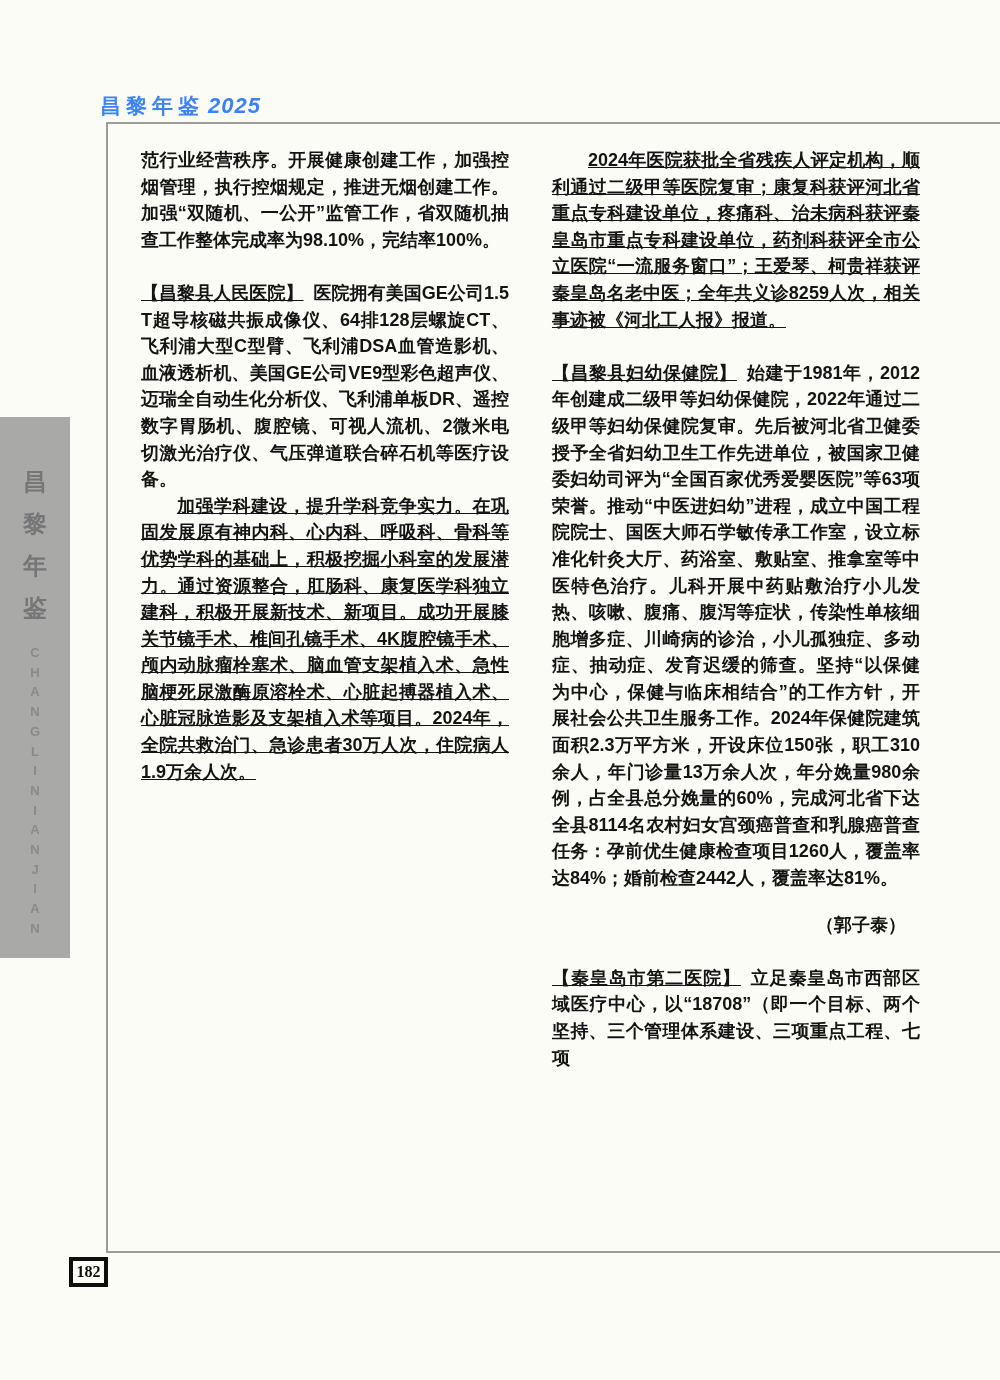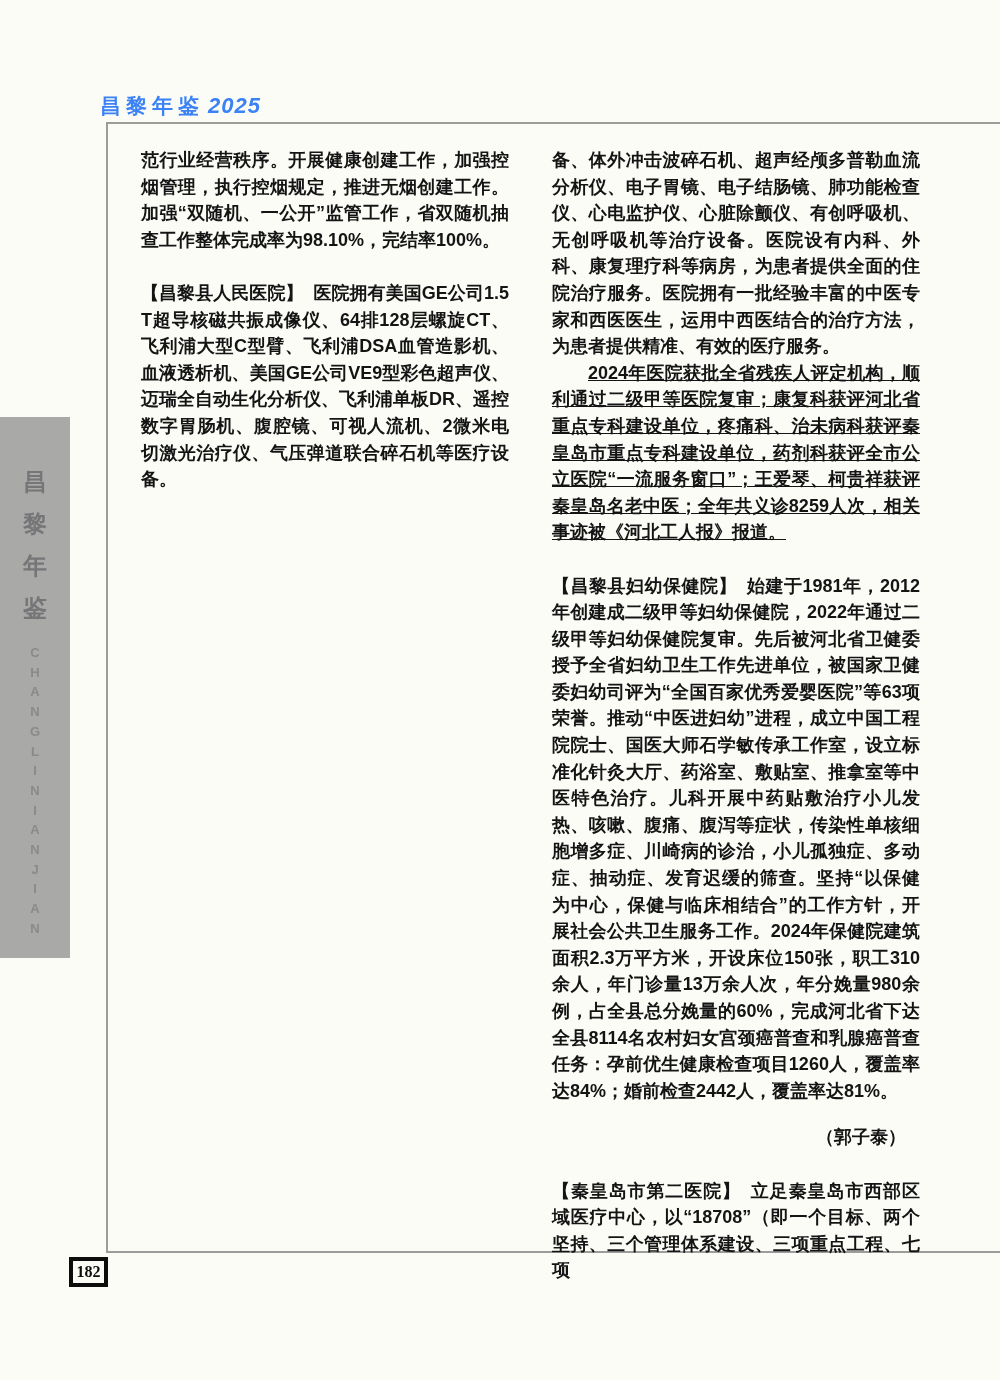--- a/index.html
+++ b/index.html
@@ -36,21 +36,21 @@
     font-weight:bold;color:#141414;
     text-align:justify;text-justify:inter-character;
     word-break:break-all;
   }
   .col-left{left:141px;}
   .col-right{left:552px;}
   .col p{margin:0;padding:0;}
   .col p.body{text-indent:2em;text-decoration:underline;}
   .col p.entry{margin-top:26.6px;}
   .col p.attribution{text-align:right;padding-right:14px;margin-top:20px;}
-  .entry-heading{margin-right:0.55em;}
+  .entry-heading{margin-right:0.55em;text-decoration:underline;}
   
   .sidebar-band{
     position:absolute;left:0;top:417px;width:70px;height:541px;
     display:flex;flex-direction:column;align-items:center;
     box-sizing:border-box;padding-top:44px;
   }
   .sidebar-band .cjk{
     font-size:24px;font-weight:bold;
     height:42px;display:flex;align-items:center;justify-content:center;
   }
@@ -101,23 +101,23 @@
       <span style="color: rgb(138, 138, 136);">J</span>
       <span style="color: rgb(138, 138, 136);">I</span>
       <span style="color: rgb(138, 138, 136);">A</span>
       <span style="color: rgb(138, 138, 136);">N</span>
     </div>
   </div>
 
 <div class="col col-left" id="col-left">
     <p class="cont">范行业经营秩序。开展健康创建工作，加强控烟管理，执行控烟规定，推进无烟创建工作。加强“双随机、一公开”监管工作，省双随机抽查工作整体完成率为98.10%，完结率100%。</p>
     <p class="entry"><span class="entry-heading">【昌黎县人民医院】</span><span>医院拥有美国GE公司1.5T超导核磁共振成像仪、64排128层螺旋CT、飞利浦大型C型臂、飞利浦DSA血管造影机、血液透析机、美国GE公司VE9型彩色超声仪、迈瑞全自动生化分析仪、飞利浦单板DR、遥控数字胃肠机、腹腔镜、可视人流机、2微米电切激光治疗仪、气压弹道联合碎石机等医疗设备。</span></p>
+    <p class="body">加强学科建设，提升学科竞争实力。在巩固发展原有神内科、心内科、呼吸科、骨科等优势学科的基础上，积极挖掘小科室的发展潜力。通过资源整合，肛肠科、康复医学科独立建科，积极开展新技术、新项目。成功开展膝关节镜手术、椎间孔镜手术、4K腹腔镜手术、颅内动脉瘤栓塞术、脑血管支架植入术、急性脑梗死尿激酶原溶栓术、心脏起搏器植入术、心脏冠脉造影及支架植入术等项目。2024年，全院共救治门、急诊患者30万人次，住院病人1.9万余人次。</p>
   </div>
 <div class="col col-right" id="col-right">
-    <p class="cont">备、体外冲击波碎石机、超声经颅多普勒血流分析仪、电子胃镜、电子结肠镜、肺功能检查仪、心电监护仪、心脏除颤仪、有创呼吸机、无创呼吸机等治疗设备。医院设有内科、外科、康复理疗科等病房，为患者提供全面的住院治疗服务。医院拥有一批经验丰富的中医专家和西医医生，运用中西医结合的治疗方法，为患者提供精准、有效的医疗服务。</p>
     <p class="body">2024年医院获批全省残疾人评定机构，顺利通过二级甲等医院复审；康复科获评河北省重点专科建设单位，疼痛科、治未病科获评秦皇岛市重点专科建设单位，药剂科获评全市公立医院“一流服务窗口”；王爱琴、柯贵祥获评秦皇岛名老中医；全年共义诊8259人次，相关事迹被《河北工人报》报道。</p>
     <p class="entry"><span class="entry-heading">【昌黎县妇幼保健院】</span><span>始建于1981年，2012年创建成二级甲等妇幼保健院，2022年通过二级甲等妇幼保健院复审。先后被河北省卫健委授予全省妇幼卫生工作先进单位，被国家卫健委妇幼司评为“全国百家优秀爱婴医院”等63项荣誉。推动“中医进妇幼”进程，成立中国工程院院士、国医大师石学敏传承工作室，设立标准化针灸大厅、药浴室、敷贴室、推拿室等中医特色治疗。儿科开展中药贴敷治疗小儿发热、咳嗽、腹痛、腹泻等症状，传染性单核细胞增多症、川崎病的诊治，小儿孤独症、多动症、抽动症、发育迟缓的筛查。坚持“以保健为中心，保健与临床相结合”的工作方针，开展社会公共卫生服务工作。2024年保健院建筑面积2.3万平方米，开设床位150张，职工310余人，年门诊量13万余人次，年分娩量980余例，占全县总分娩量的60%，完成河北省下达全县8114名农村妇女宫颈癌普查和乳腺癌普查任务：孕前优生健康检查项目1260人，覆盖率达84%；婚前检查2442人，覆盖率达81%。</span></p>
     <p class="attribution">（郭子泰）</p>
     <p class="entry"><span class="entry-heading">【秦皇岛市第二医院】</span><span>立足秦皇岛市西部区域医疗中心，以“18708”（即一个目标、两个坚持、三个管理体系建设、三项重点工程、七项</span></p>
   </div>
 
 <div class="page-number-box">
   <span>182</span>
 </div>
 

